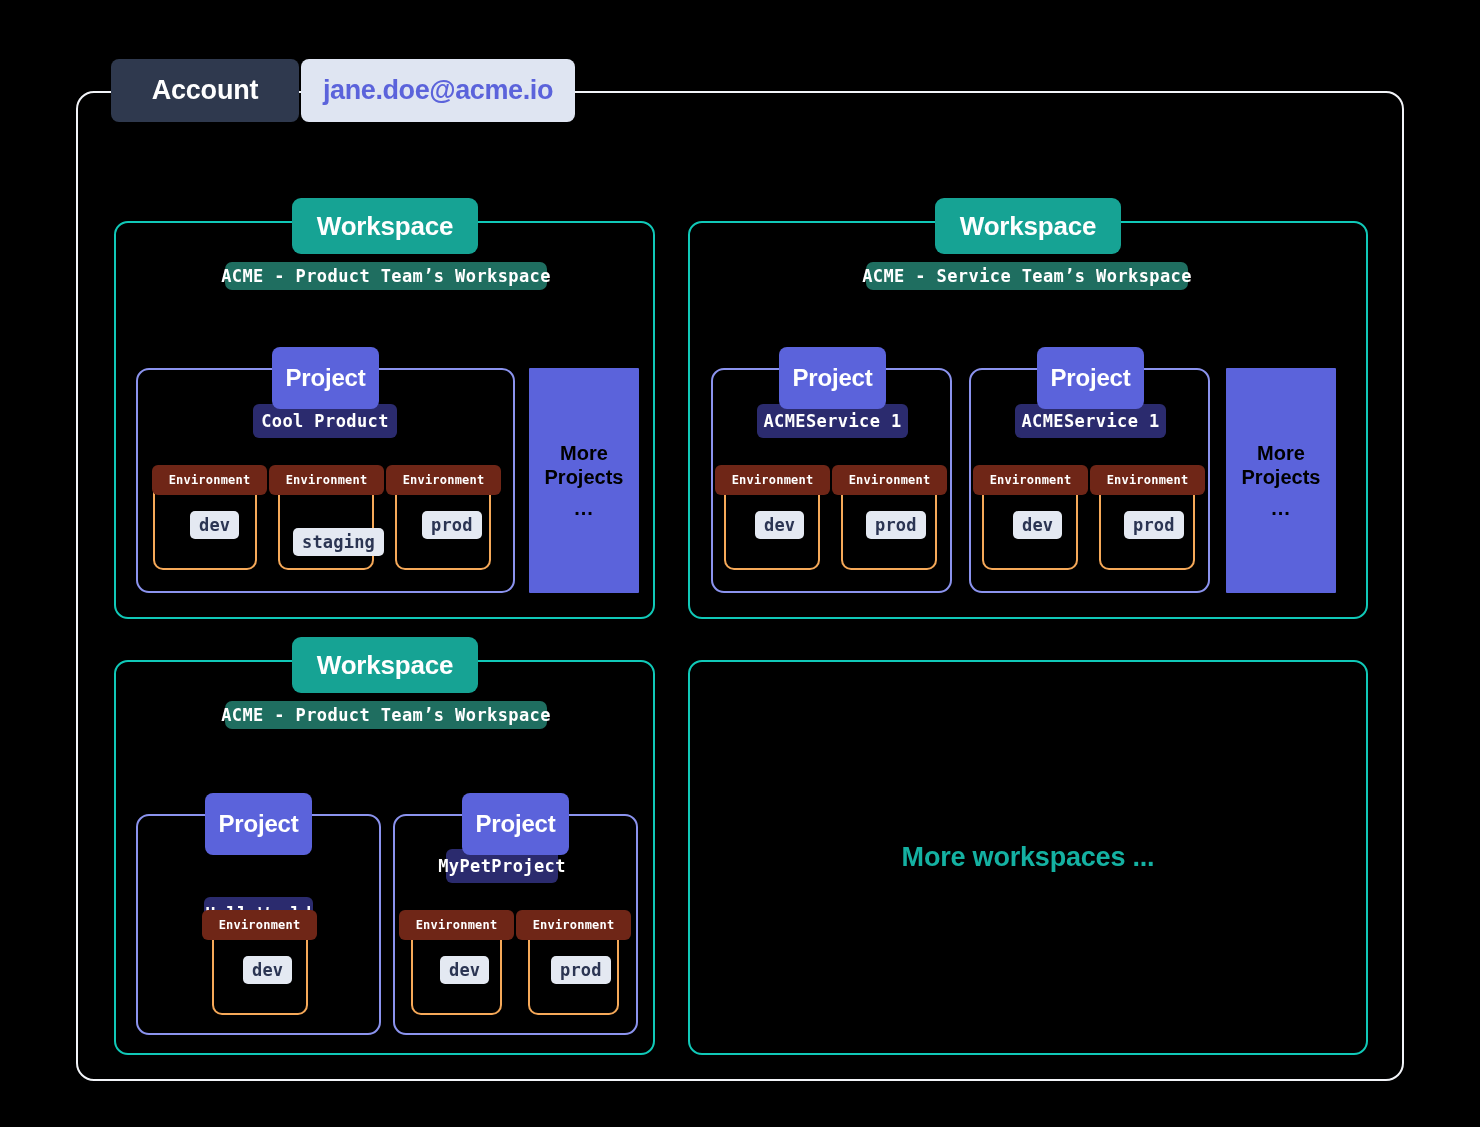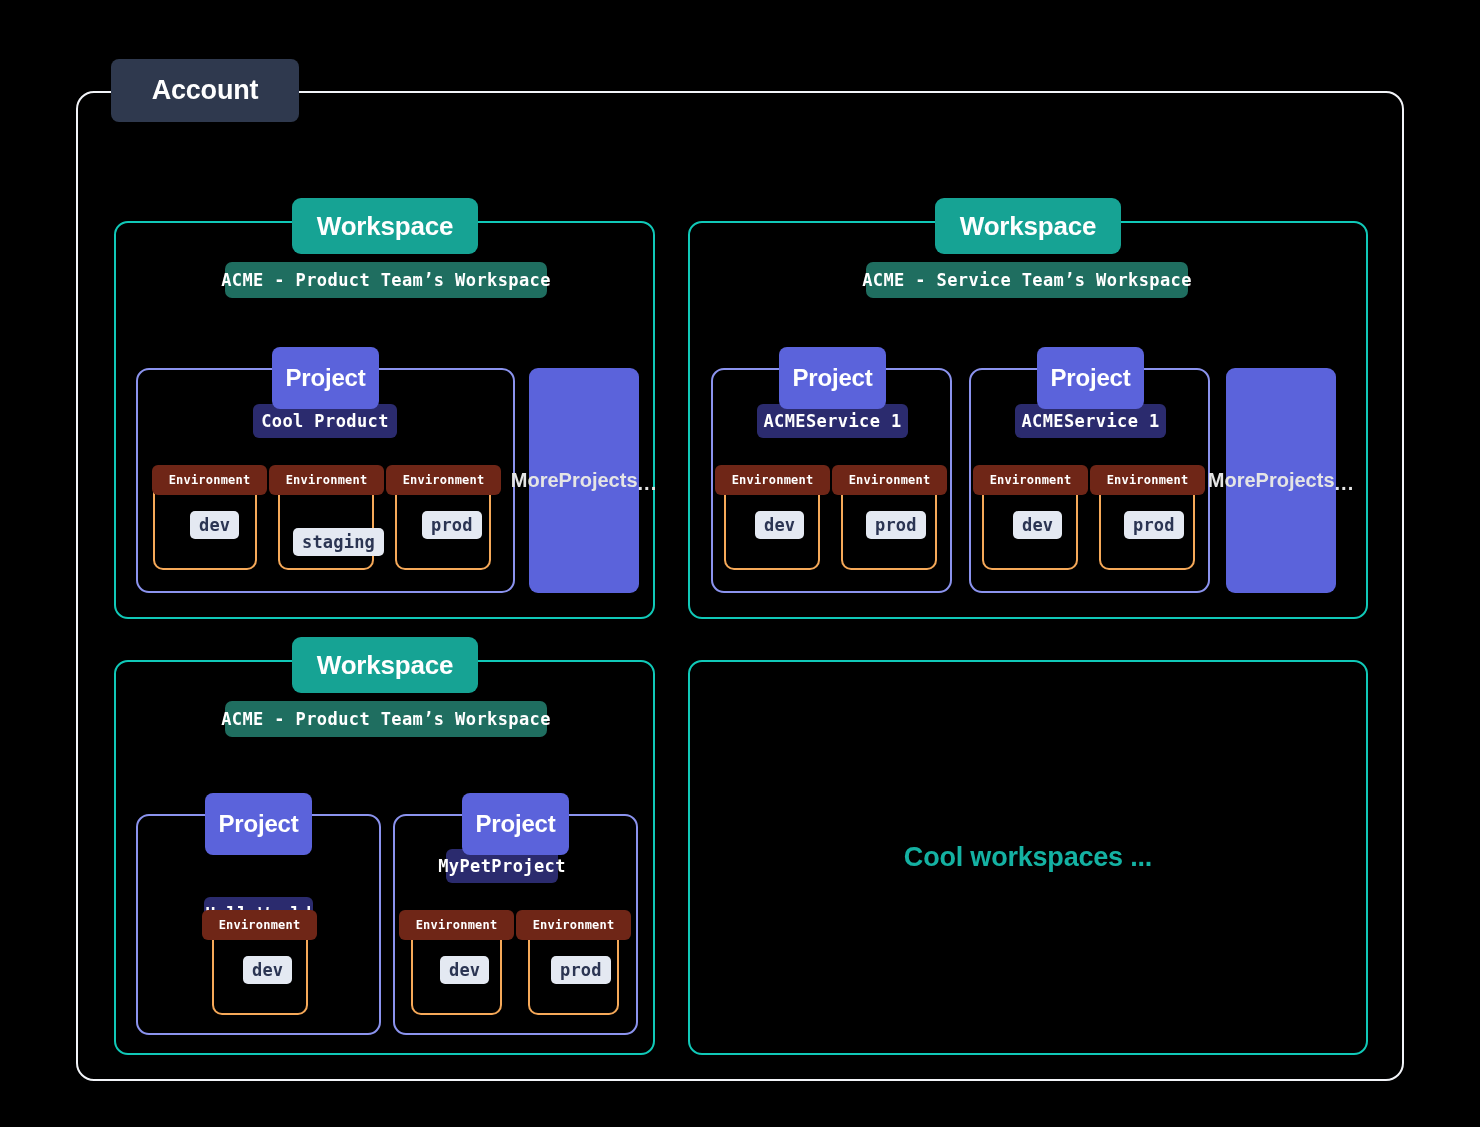--- a/index.html
+++ b/index.html
@@ -91,21 +91,21 @@
     height: 56px;
     border-radius: 9px;
     letter-spacing: -0.2px;
   }
   .ws-name {
     position: absolute;
     display: flex;
     align-items: center;
     justify-content: center;
     box-sizing: border-box;
-    height: 36px;
+    height: 28px;
     padding: 0 14px;
     border-radius: 7px;
     background: #1f6e60;
     color: #ffffff;
     font-family: "DejaVu Sans Mono", "Liberation Mono", monospace;
     font-size: 17px;
     font-weight: bold;
     letter-spacing: 0.4px;
     white-space: nowrap;
     z-index: 4;
@@ -179,26 +179,26 @@
     font-weight: bold;
     letter-spacing: 0.2px;
     white-space: nowrap;
   }
 
   
   .more-projects {
     position: absolute;
     box-sizing: border-box;
     background: #5b63db;
-    border-radius: 9px;
-    display: flex;
-    flex-direction: row;
-    align-items: center;
-    justify-content: center;
-    color: #e5e5e5;
+    border-radius: 1px;
+    display: flex;
+    flex-direction: column;
+    align-items: center;
+    justify-content: center;
+    color: #000000;
     font-size: 20px;
     font-weight: bold;
     line-height: 1.22;
     text-align: center;
   }
   .more-projects .mp-dots {
     font-size: 20px;
     font-weight: bold;
     margin-top: 6px;
     letter-spacing: 1px;
@@ -222,20 +222,21 @@
 </style>
 </head>
 <body>
 
 <div class="stage">
 
   <div class="box" id="account-box"></div>
 
   <div class="tab" id="account-tab">Account</div>
 
+  <div class="tab" id="account-name-tab">jane.doe@acme.io</div>
 
   <div class="box workspace-box" style="left:114px; top:200px; width:541px; height:398px;"></div>
 
   <div class="tab ws-tab" style="left:292px; top:177px; width:186px;">Workspace</div>
 
   <div class="ws-name" style="left:225px; top:241px; width:322px;">ACME - Product Team’s Workspace</div>
 
   <div class="box project-box" style="left:136px; top:347px; width:379px; height:225px;"></div>
 
   <div class="tab pj-tab" style="left:272px; top:326px; width:107px;">Project</div>
@@ -316,16 +317,16 @@
 
   <div class="box env-box" style="left:411px; top:913px; width:91px; height:81px;"></div>
   <div class="tab env-tab" style="left:399px; top:889px; width:115px;">Environment</div>
   <div class="env-name" style="left:440px; top:935px;">dev</div>
 
   <div class="box env-box" style="left:528px; top:913px; width:91px; height:81px;"></div>
   <div class="tab env-tab" style="left:516px; top:889px; width:115px;">Environment</div>
   <div class="env-name" style="left:551px; top:935px;">prod</div>
 
   <div class="box" id="more-workspaces-box" style="left:688px; top:639px; width:680px; height:395px;">
-    <span id="more-workspaces-label">Cool workspaces ...</span>
+    <span id="more-workspaces-label">More workspaces ...</span>
   </div>
 
 </div>
 
 </body></html>

